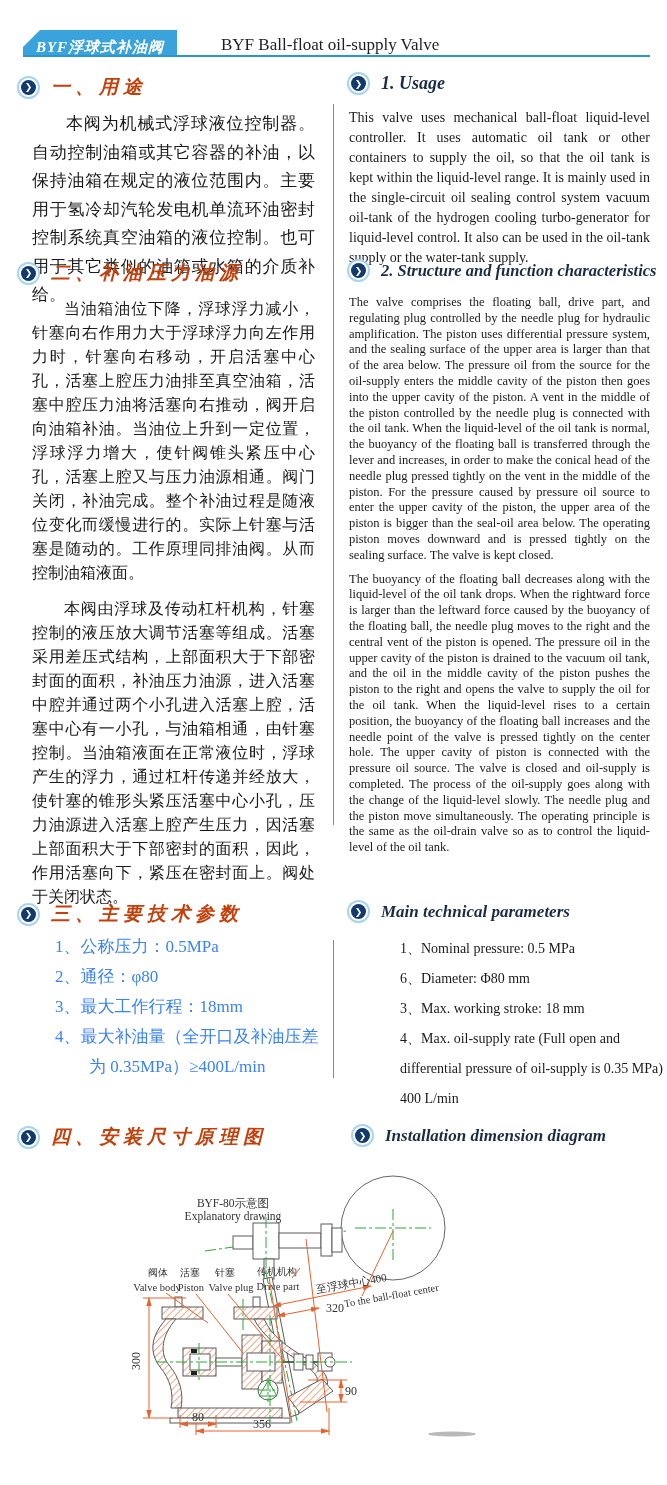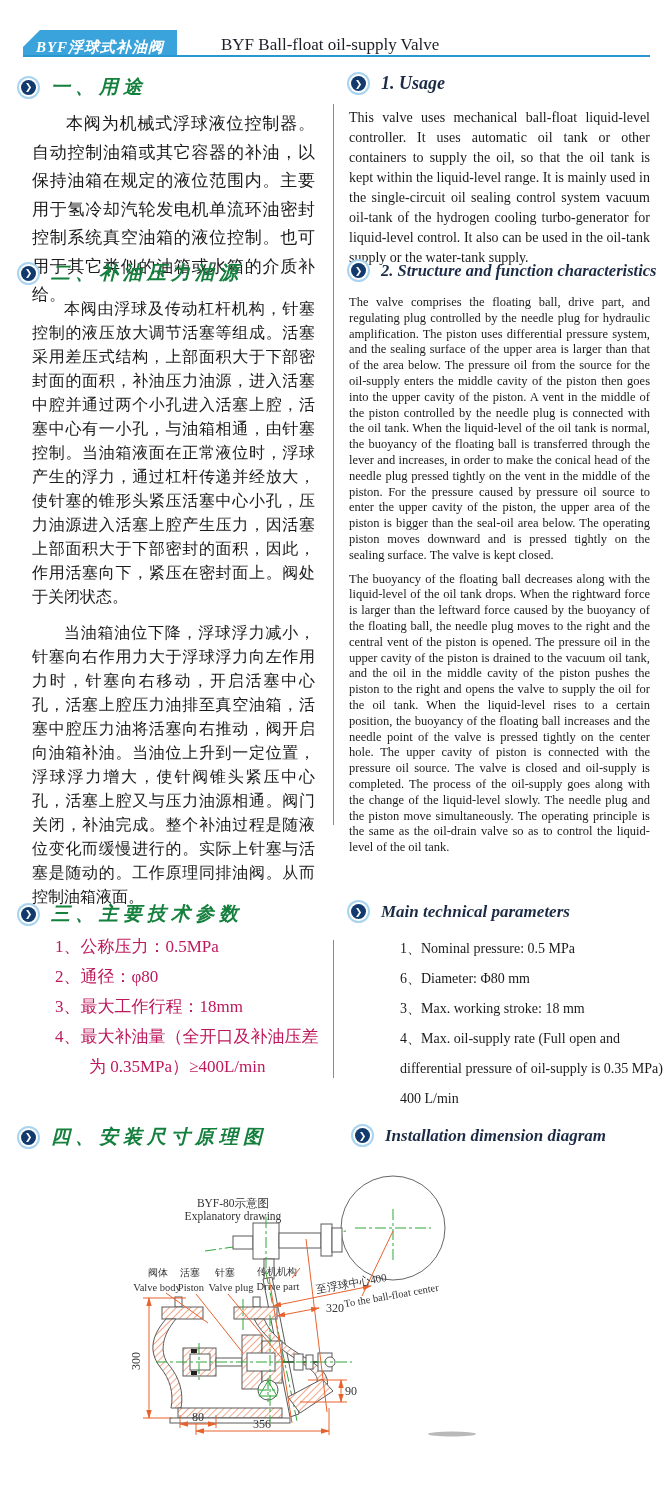--- a/index.html
+++ b/index.html
@@ -11,32 +11,32 @@
           clip-path:polygon(17px 0,100% 0,100% 100%,0 100%,0 17px);
           display:flex;align-items:flex-end;justify-content:center;}
   .ribbon-label{color:#fff;font-size:15px;font-weight:bold;font-style:italic;letter-spacing:1px;}
   .header-title{left:200px;top:35px;font-size:17px;color:#1e1e28;margin-left:21px;}
   .h-rule{left:23px;top:55px;width:627px;height:2px;background:#2a96cf;}
   
   .sec-head{display:flex;align-items:center;gap:10px;}
   .s-icon{flex:0 0 auto;width:15px;height:15px;margin:5px;border-radius:50%;background:#123a6d;color:#fff;
           display:flex;align-items:center;justify-content:center;font-size:9px;font-weight:bold;
           box-shadow:0 0 0 2px #fff,0 0 0 4px #a9d4ef;font-family:"DejaVu Sans",sans-serif;}
-  .zh-head{font-size:19px;font-weight:bold;font-style:italic;color:#15803d;letter-spacing:5px;white-space:nowrap;text-align:right;}
+  .zh-head{font-size:19px;font-weight:bold;font-style:italic;color:#c2410c;letter-spacing:5px;white-space:nowrap;text-align:right;}
   .en-head{font-size:16.5px;font-weight:bold;font-style:italic;color:#1c2b45;white-space:nowrap;}
   
   .zh-body1{left:20px;top:98px;width:307px;font-size:17px;line-height:28.5px;text-align:justify;color:#1a1a1a;}
   .zh-body2{left:20px;top:285px;width:307px;font-size:16px;line-height:24px;text-align:justify;color:#1a1a1a;}
   .zh-body1 p,.zh-body2 p{margin:12px;text-indent:2em;}
   .en-body1{left:341px;top:100px;width:317px;font-size:14px;line-height:20px;text-align:justify;color:#1a1a1a;}
   .en-body2{left:341px;top:287px;width:317px;font-size:12.5px;line-height:15.8px;text-align:justify;color:#1a1a1a;}
   .en-body1 p,.en-body2 p{margin:8px;}
   .divider{width:1px;background:#8a8a8a;}
   
-  .zh-list{left:55px;top:932px;width:272px;font-size:17px;line-height:30px;color:#be185d;}
+  .zh-list{left:55px;top:932px;width:272px;font-size:17px;line-height:30px;color:#3b82f6;}
   .zh-list div{padding-left:34px;text-indent:-34px;}
   .en-list{left:380px;top:934px;width:282px;font-size:14px;line-height:30px;color:#1a1a1a;margin-left:20px;}
   
   .dia{left:0;top:1165px;}
   .g{stroke:#2ea836;stroke-width:1;fill:none;stroke-dasharray:11 3 3 3;}
   .ol{stroke:#5a5a5a;stroke-width:1;}
   .dim{stroke:#e8622d;stroke-width:1;fill:none;}
   .dtx{fill:#333;font-family:"Liberation Serif",serif;}
   .lbl{fill:#333;font-family:"Liberation Serif",serif;text-anchor:middle;}
 </style>
@@ -73,22 +73,22 @@
   <div class="abs sec-head" style="left:16px;top:260px;">
     <span class="s-icon">❯</span>
     <span class="zh-head">二、补油压力油源</span>
   </div>
   <div class="abs sec-head" style="left:346px;top:258px;">
     <span class="s-icon">❯</span>
     <span class="en-head">2. Structure and function characteristics</span>
   </div>
 
   <div class="abs zh-body2">
+    <p>当油箱油位下降，浮球浮力减小，针塞向右作用力大于浮球浮力向左作用力时，针塞向右移动，开启活塞中心孔，活塞上腔压力油排至真空油箱，活塞中腔压力油将活塞向右推动，阀开启向油箱补油。当油位上升到一定位置，浮球浮力增大，使针阀锥头紧压中心孔，活塞上腔又与压力油源相通。阀门关闭，补油完成。整个补油过程是随液位变化而缓慢进行的。实际上针塞与活塞是随动的。工作原理同排油阀。从而控制油箱液面。</p>
     <p>本阀由浮球及传动杠杆机构，针塞控制的液压放大调节活塞等组成。活塞采用差压式结构，上部面积大于下部密封面的面积，补油压力油源，进入活塞中腔并通过两个小孔进入活塞上腔，活塞中心有一小孔，与油箱相通，由针塞控制。当油箱液面在正常液位时，浮球产生的浮力，通过杠杆传递并经放大，使针塞的锥形头紧压活塞中心小孔，压力油源进入活塞上腔产生压力，因活塞上部面积大于下部密封的面积，因此，作用活塞向下，紧压在密封面上。阀处于关闭状态。</p>
-    <p>当油箱油位下降，浮球浮力减小，针塞向右作用力大于浮球浮力向左作用力时，针塞向右移动，开启活塞中心孔，活塞上腔压力油排至真空油箱，活塞中腔压力油将活塞向右推动，阀开启向油箱补油。当油位上升到一定位置，浮球浮力增大，使针阀锥头紧压中心孔，活塞上腔又与压力油源相通。阀门关闭，补油完成。整个补油过程是随液位变化而缓慢进行的。实际上针塞与活塞是随动的。工作原理同排油阀。从而控制油箱液面。</p>
   </div>
   <div class="abs en-body2">
     <p>The valve comprises the floating ball, drive part, and regulating plug controlled by the needle plug for hydraulic amplification. The piston uses differential pressure system, and the sealing surface of the upper area is larger than that of the area below. The pressure oil from the source for the oil-supply enters the middle cavity of the piston then goes into the upper cavity of the piston. A vent in the middle of the piston controlled by the needle plug is connected with the oil tank. When the liquid-level of the oil tank is normal, the buoyancy of the floating ball is transferred through the lever and increases, in order to make the conical head of the needle plug pressed tightly on the vent in the middle of the piston. For the pressure caused by pressure oil source to enter the upper cavity of the piston, the upper area of the piston is bigger than the seal-oil area below. The operating piston moves downward and is pressed tightly on the sealing surface. The valve is kept closed.</p>
     <p>The buoyancy of the floating ball decreases along with the liquid-level of the oil tank drops. When the rightward force is larger than the leftward force caused by the buoyancy of the floating ball, the needle plug moves to the right and the central vent of the piston is opened. The pressure oil in the upper cavity of the piston is drained to the vacuum oil tank, and the oil in the middle cavity of the piston pushes the piston to the right and opens the valve to supply the oil for the oil tank. When the liquid-level rises to a certain position, the buoyancy of the floating ball increases and the needle point of the valve is pressed tightly on the center hole. The upper cavity of piston is connected with the pressure oil source. The valve is closed and oil-supply is completed. The process of the oil-supply goes along with the change of the liquid-level slowly. The needle plug and the piston move simultaneously. The operating principle is the same as the oil-drain valve so as to control the liquid-level of the oil tank.</p>
   </div>
 
   <div class="abs sec-head" style="left:16px;top:901px;">
     <span class="s-icon">❯</span>
     <span class="zh-head">三、主要技术参数</span>
   </div>

